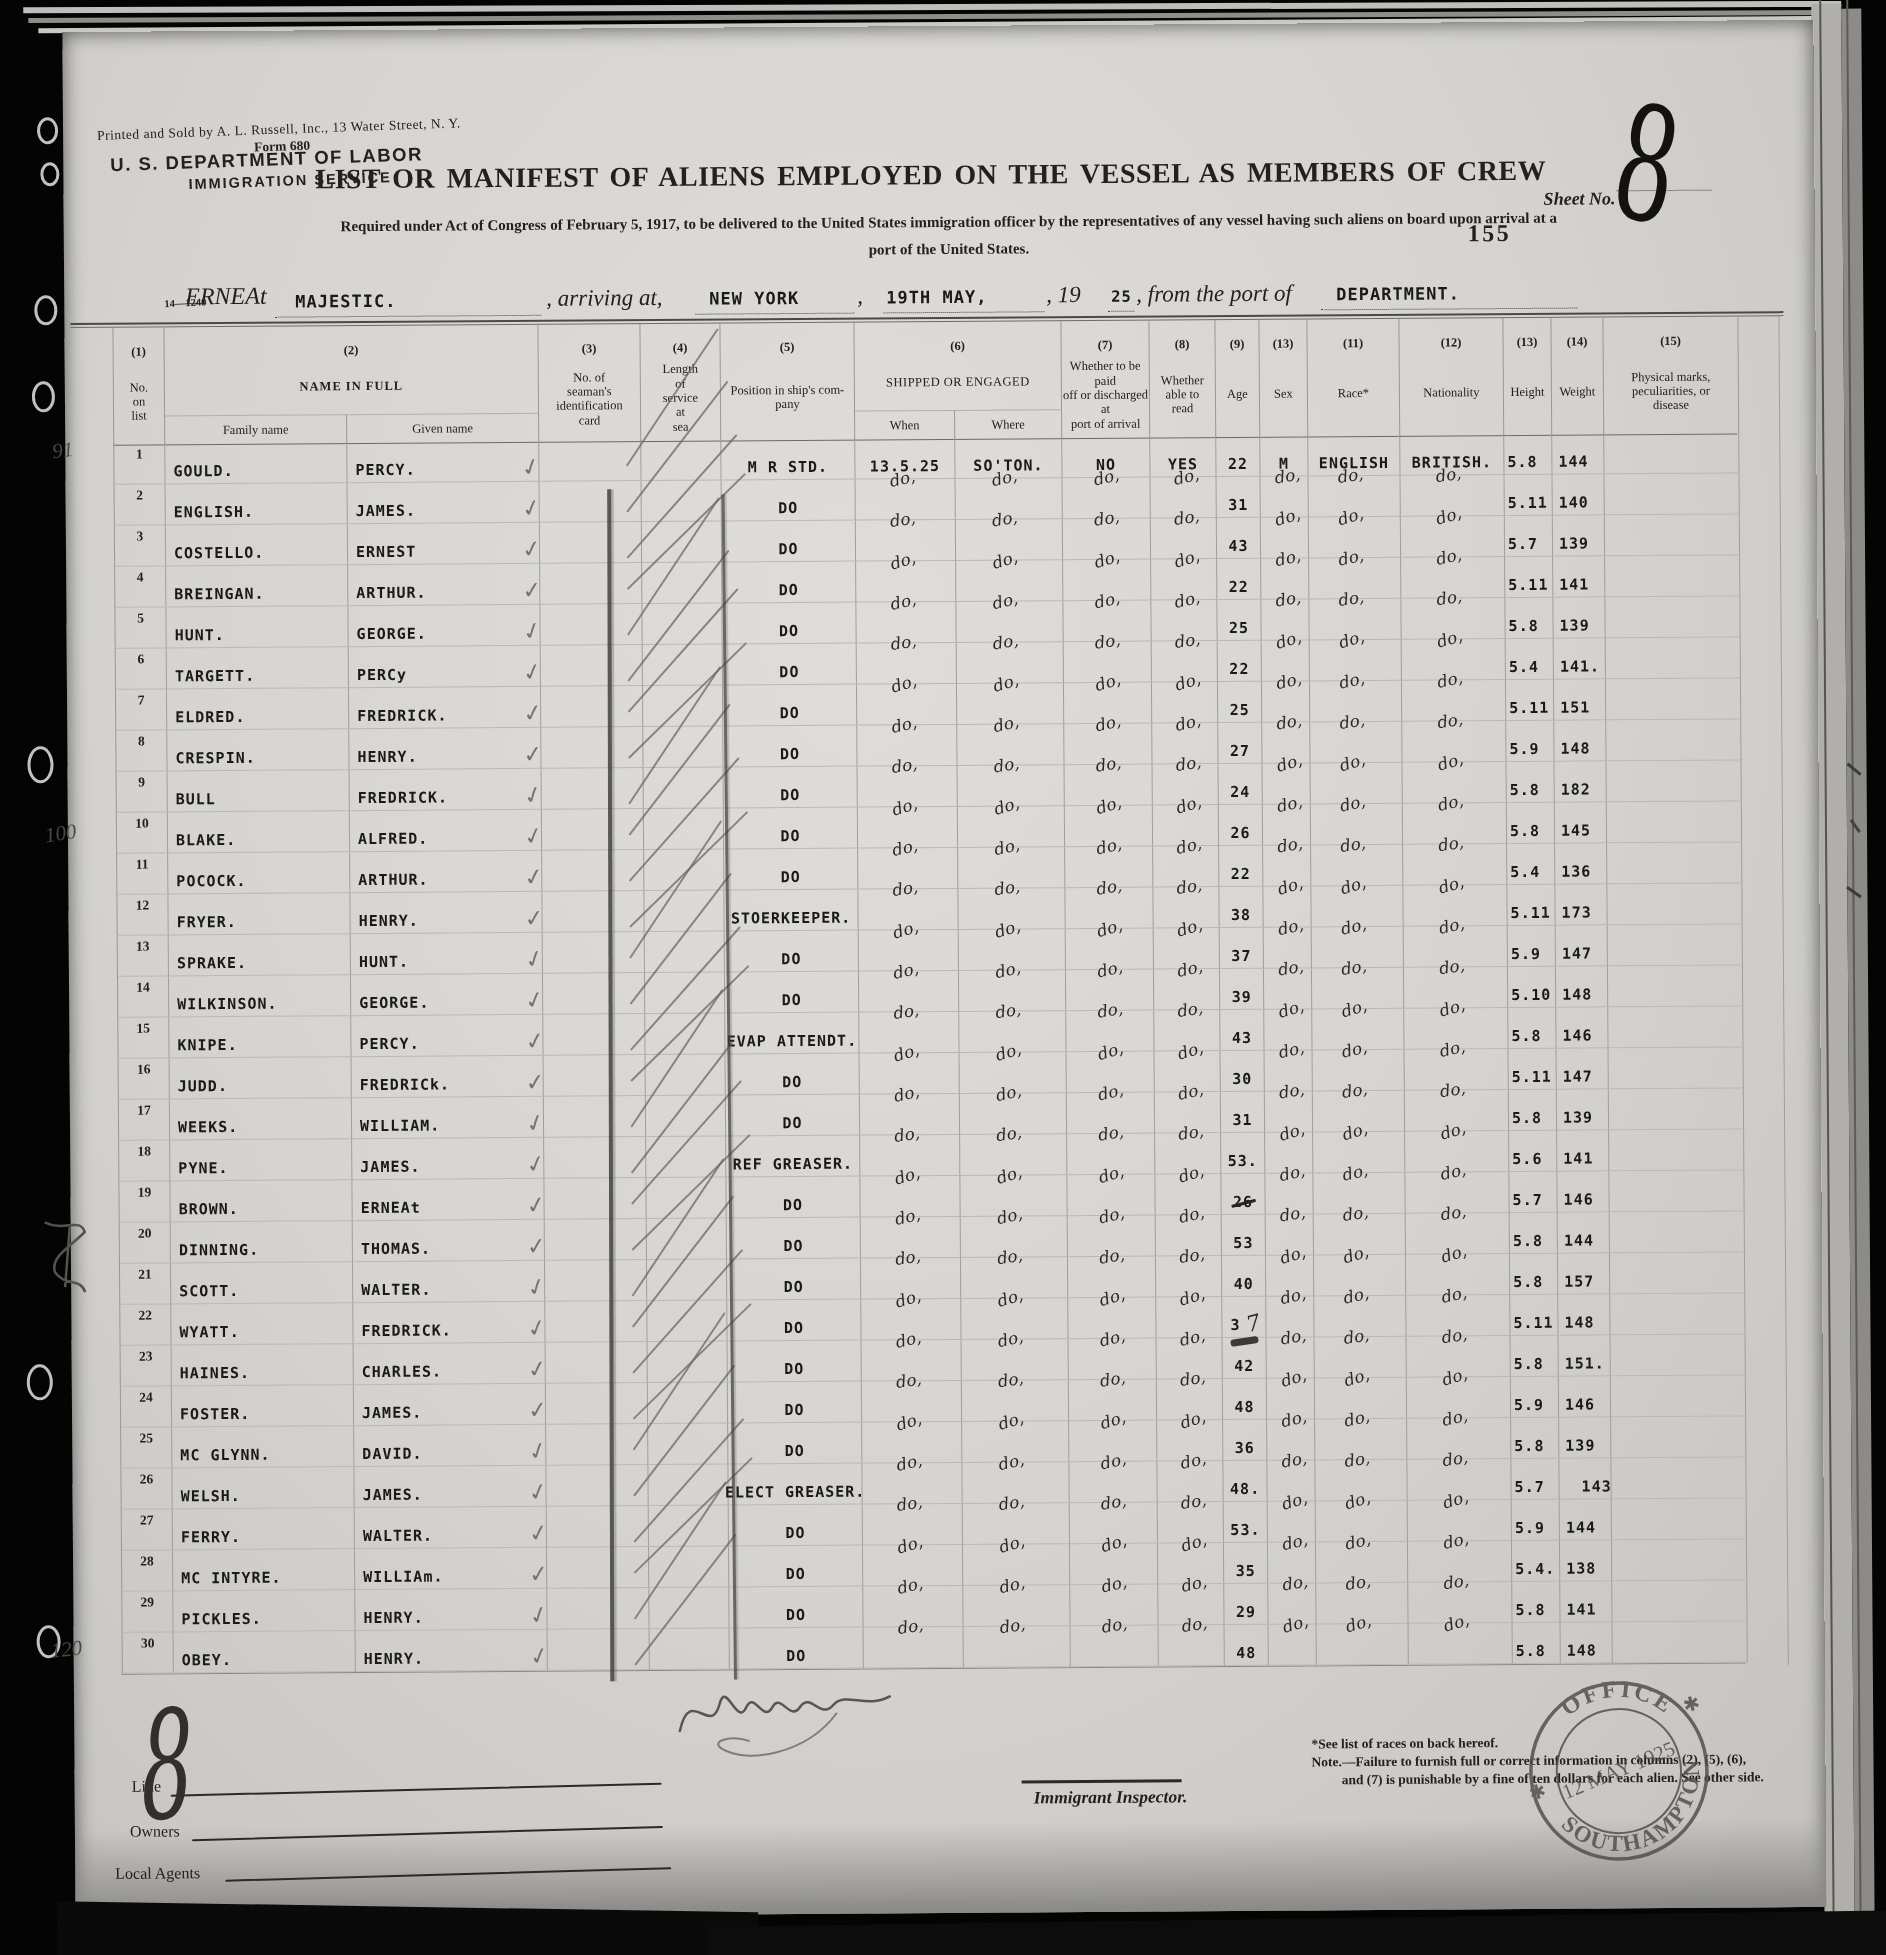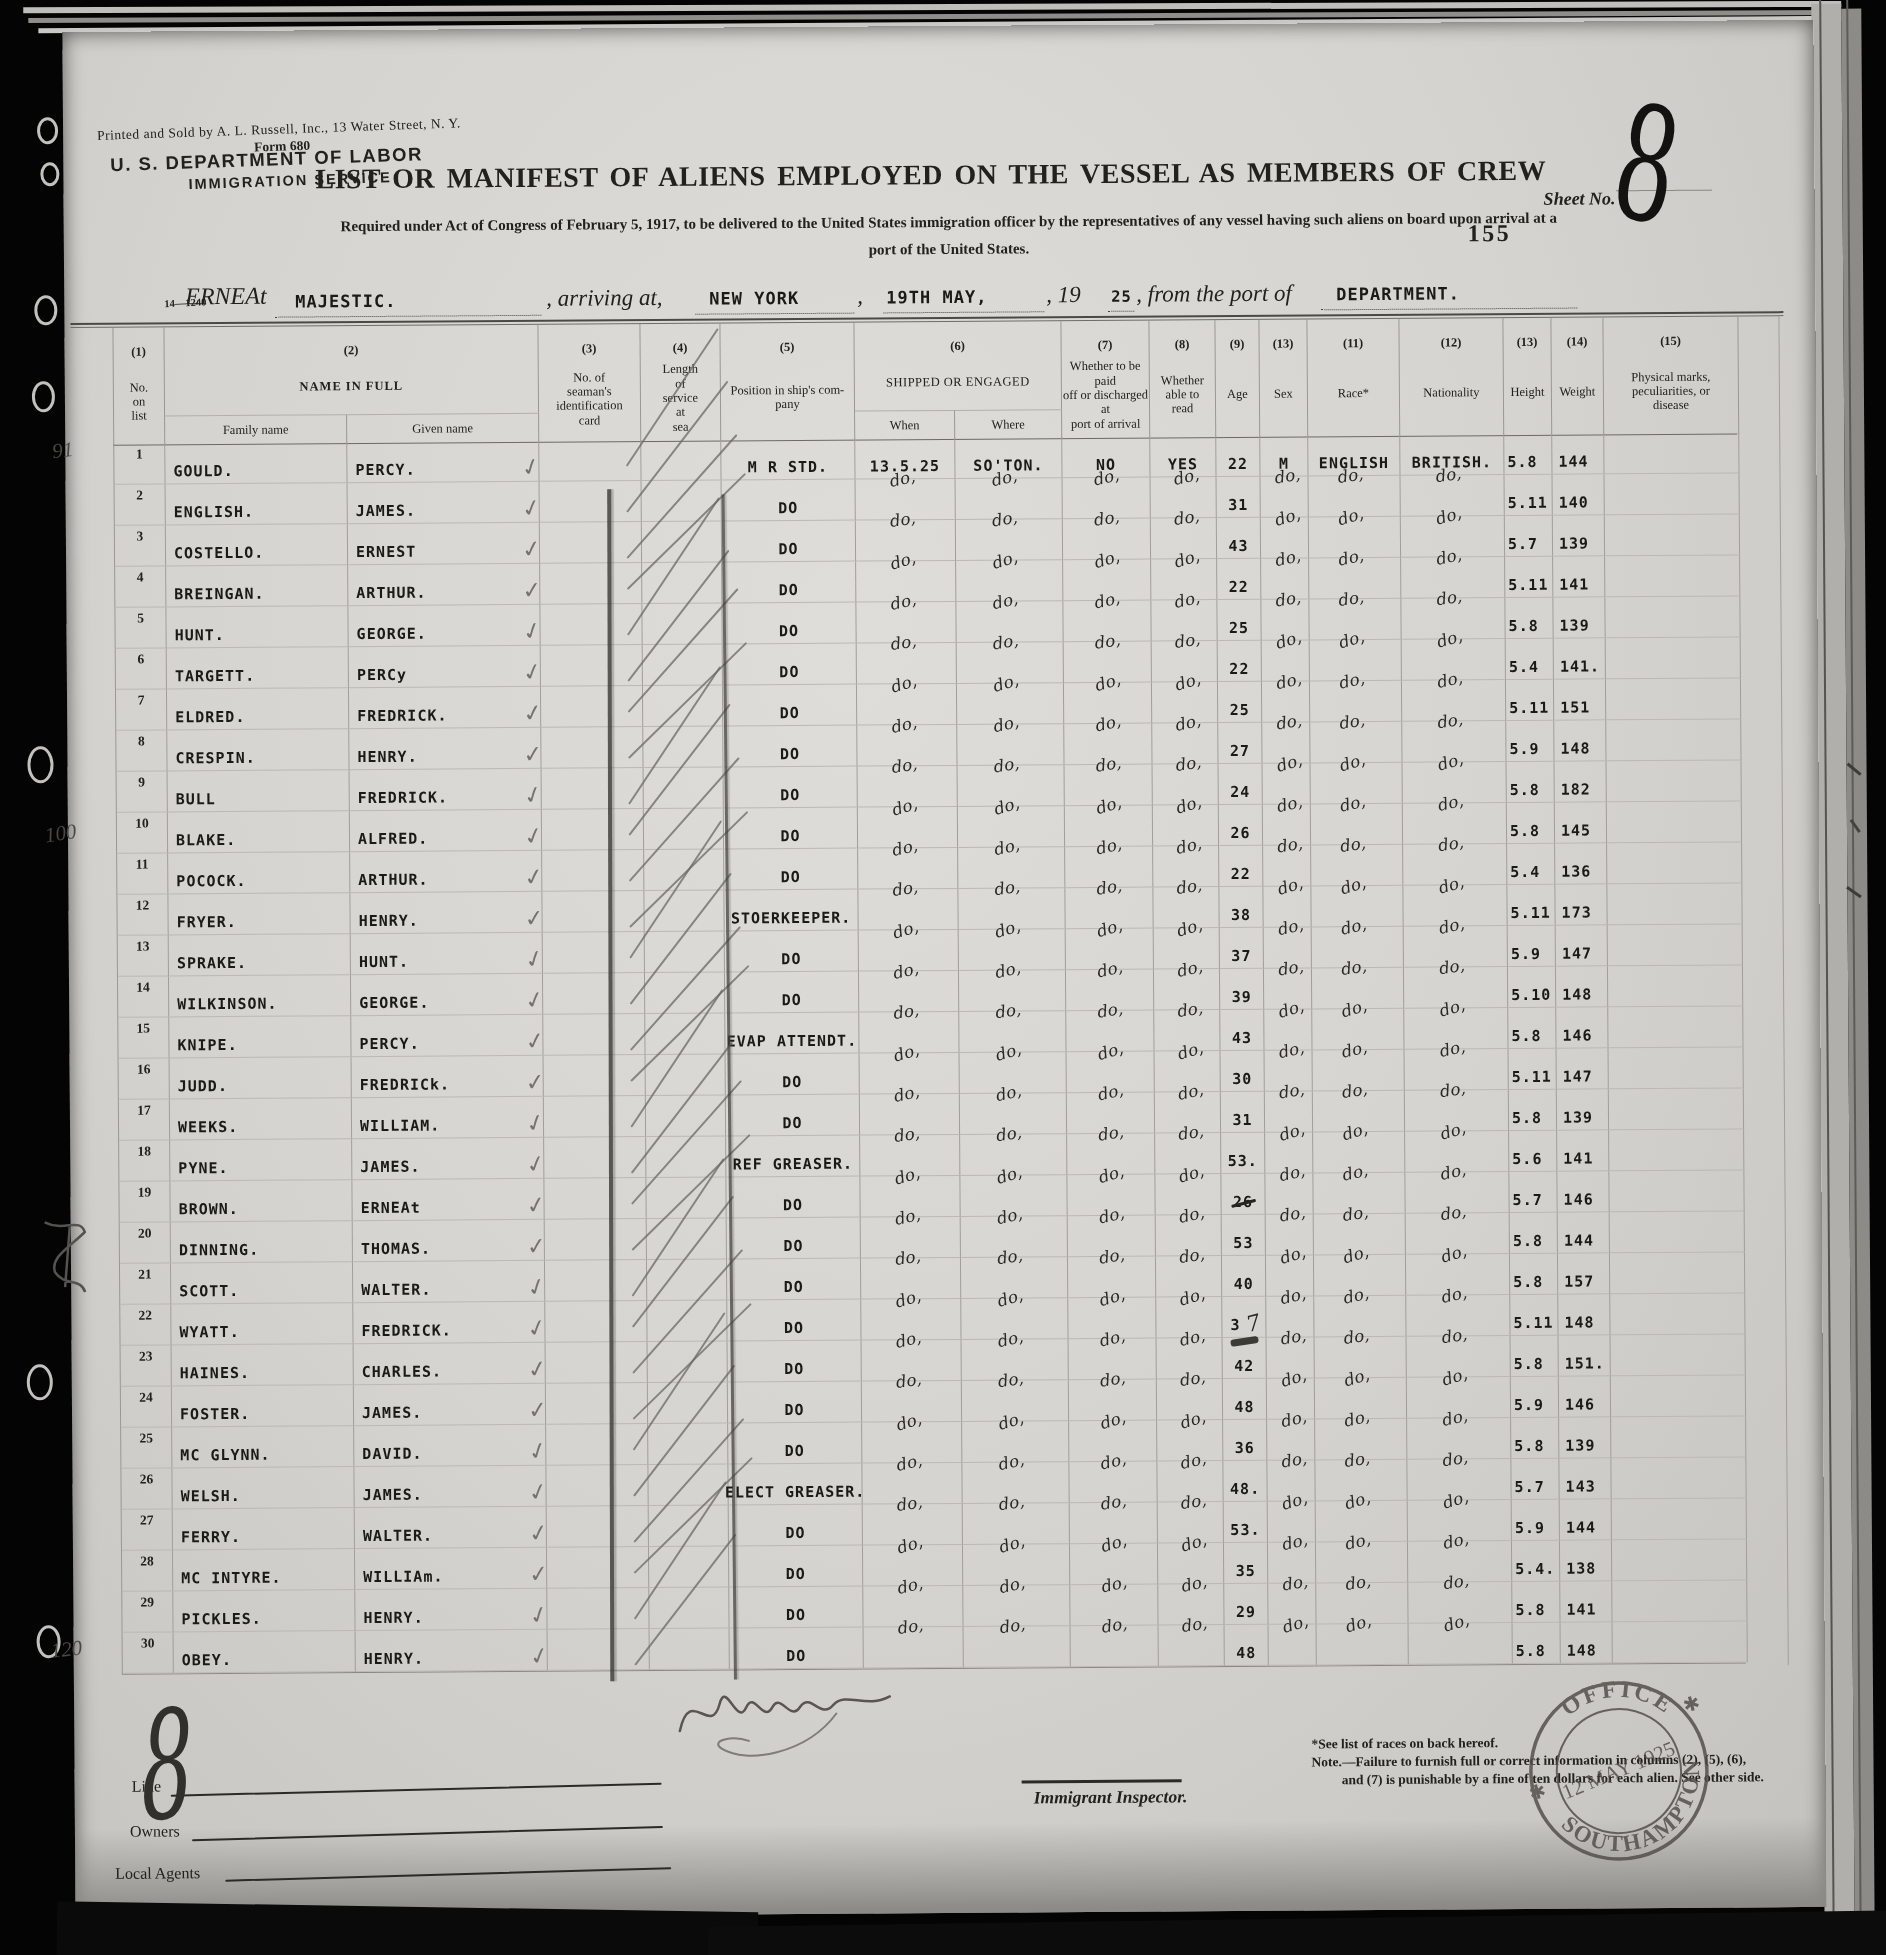--- a/index.html
+++ b/index.html
@@ -1479,21 +1479,21 @@
         <div class="bc">
           <span class="hwdo" style="transform: rotate(-8deg); left: 32%;">do,</span>
         </div>
         <div class="bc">
           <span class="hwdo" style="transform: rotate(-8deg); left: 34%;">do,</span>
         </div>
         <div class="bc">
           <span class="tv" style="left: 3px;">5.7</span>
         </div>
         <div class="bc">
-          <span class="tv" style="left: 6px;">143</span>
+          <span class="tv" style="left: 22px;">143</span>
         </div>
         <div class="bc"></div>
         <div class="bc">
           <span class="rn">27</span>
         </div>
         <div class="bc">
           <span class="tv">FERRY.</span>
         </div>
         <div class="bc">
           <span class="tv">WALTER.</span>

